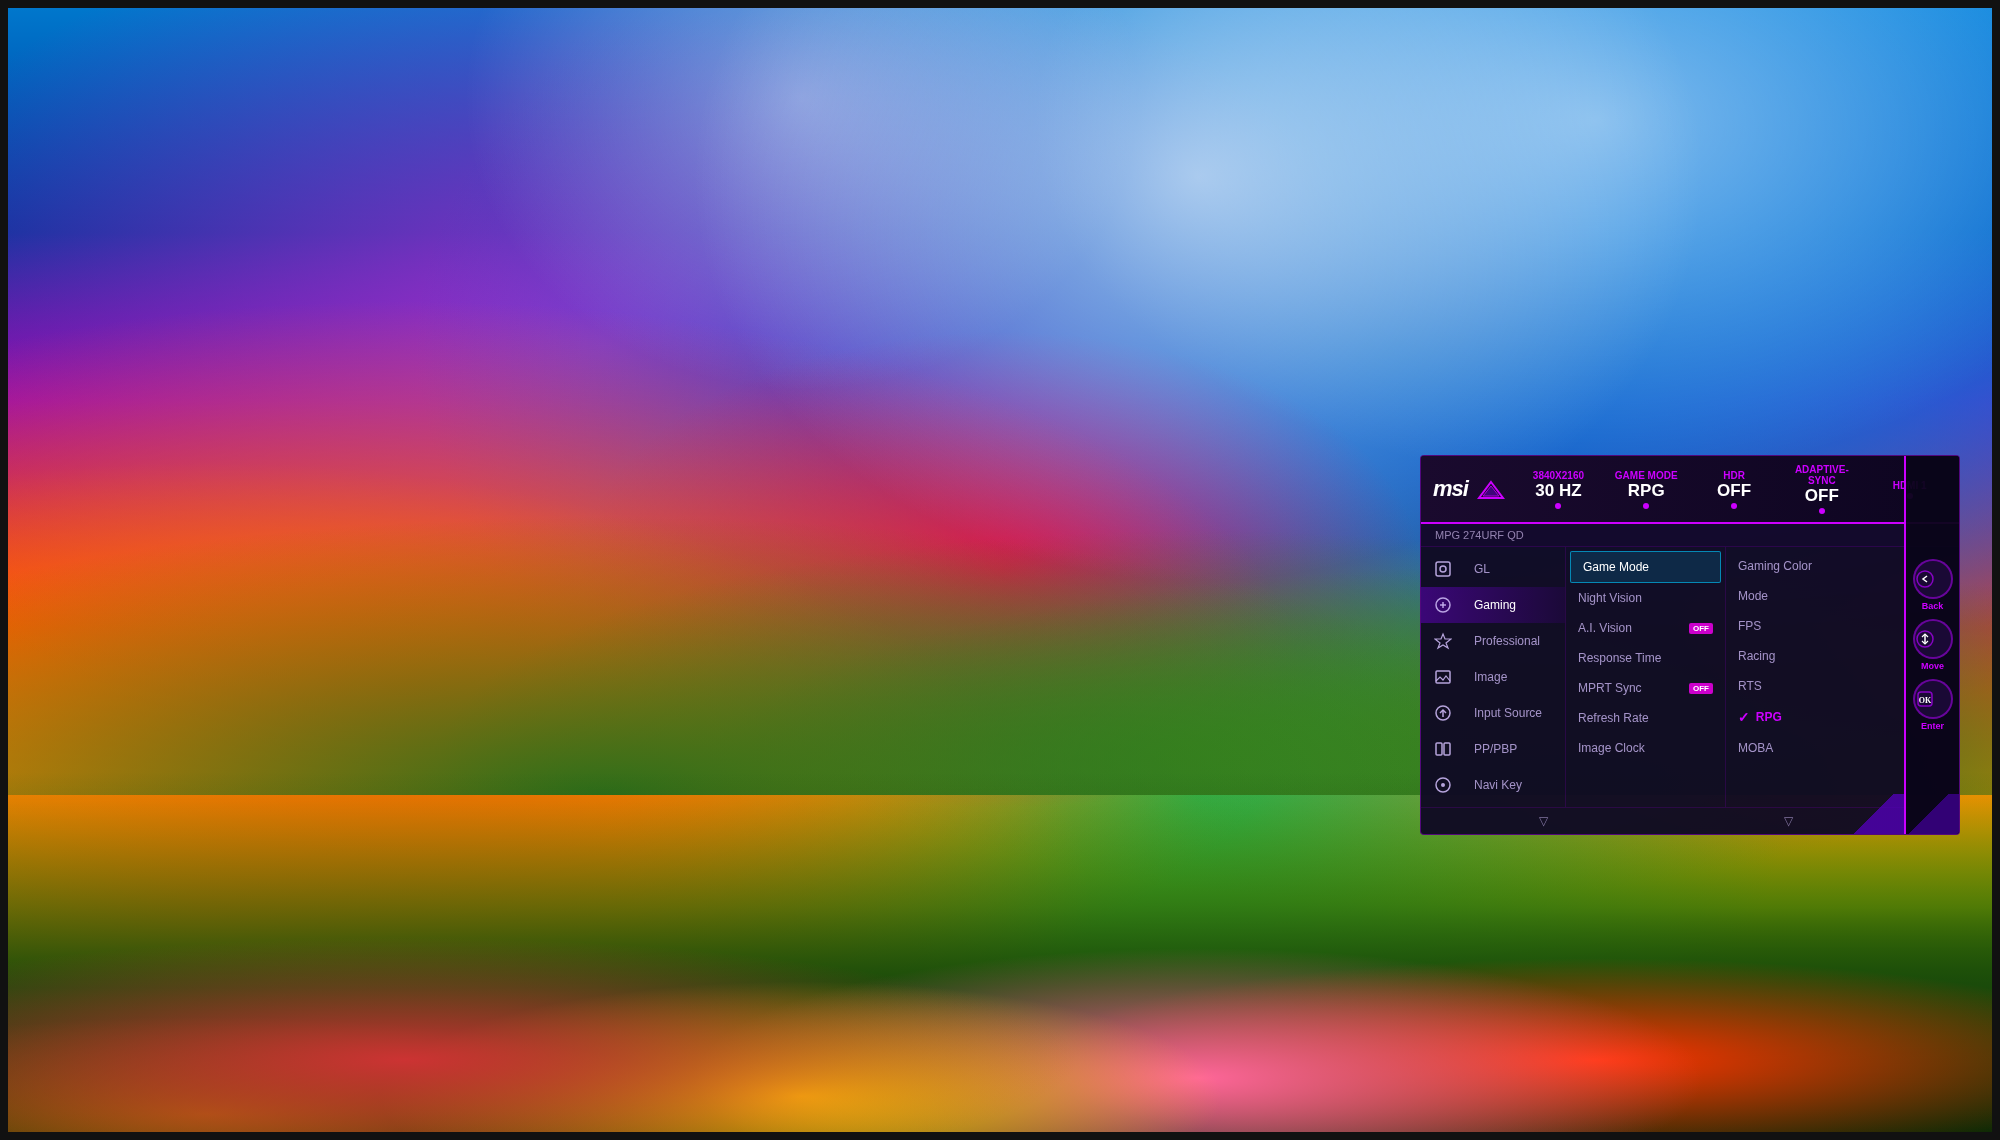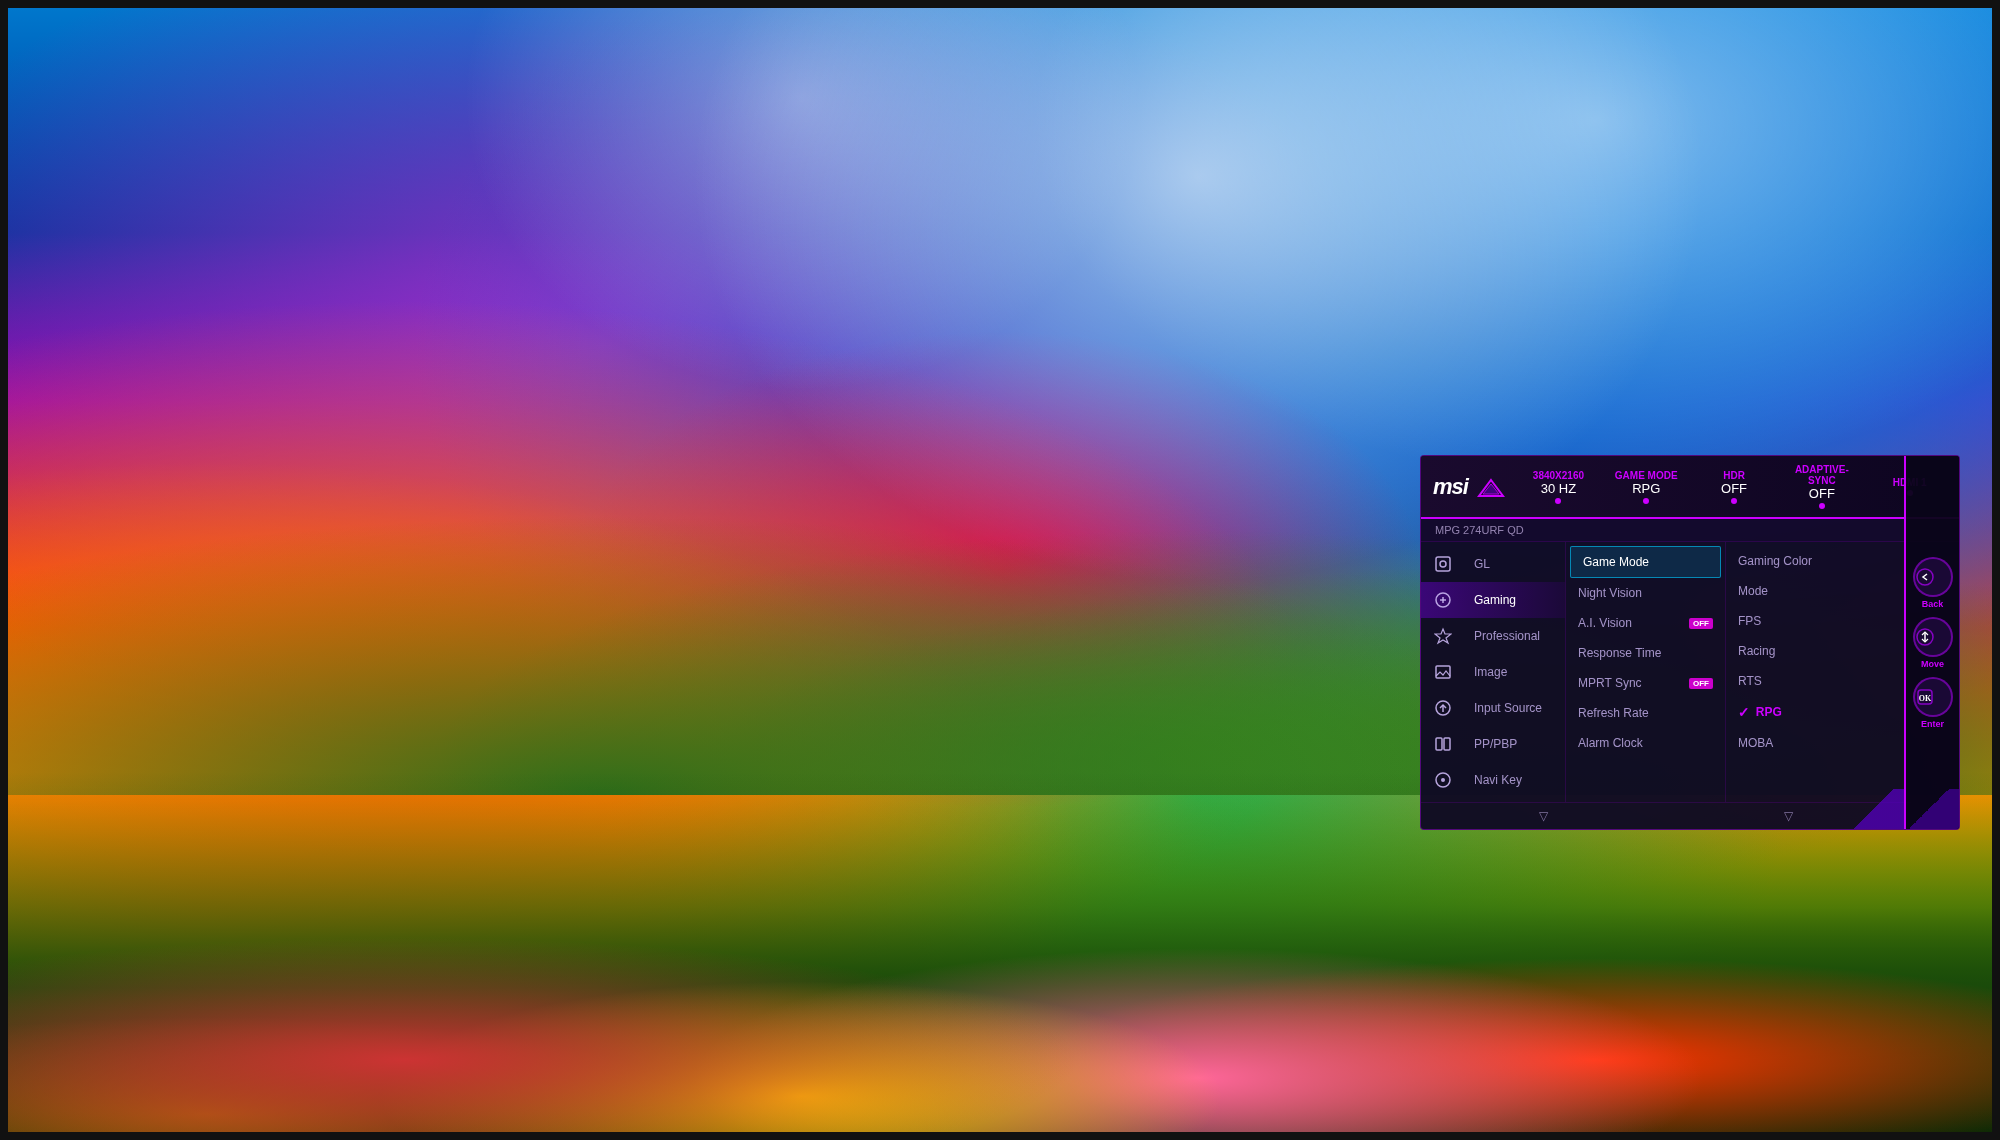--- a/index.html
+++ b/index.html
@@ -125,22 +125,22 @@
 
     .header-stat .label {
       color: #cc00ff;
       font-size: 10px;
       font-weight: bold;
       text-transform: uppercase;
     }
 
     .header-stat .value {
       color: white;
-      font-size: 13px;
-      font-weight: normal;
+      font-size: 17px;
+      font-weight: bold;
     }
 
     .header-stat .dot {
       width: 6px;
       height: 6px;
       border-radius: 50%;
       background: #cc00ff;
       margin: 2px auto 0;
     }
 
@@ -478,21 +478,21 @@
               <span>Response Time</span>
             </div>
             <div class="middle-item">
               <span>MPRT Sync</span>
               <span class="badge-off">OFF</span>
             </div>
             <div class="middle-item">
               <span>Refresh Rate</span>
             </div>
             <div class="middle-item">
-              <span>Alarm Clock</span>
+              <span>Image Clock</span>
             </div>
           </div>
 
           <div class="right-menu">
             <div class="right-item">
               <span>Gaming Color</span>
             </div>
             <div class="right-item">
               <span>Mode</span>
             </div>

